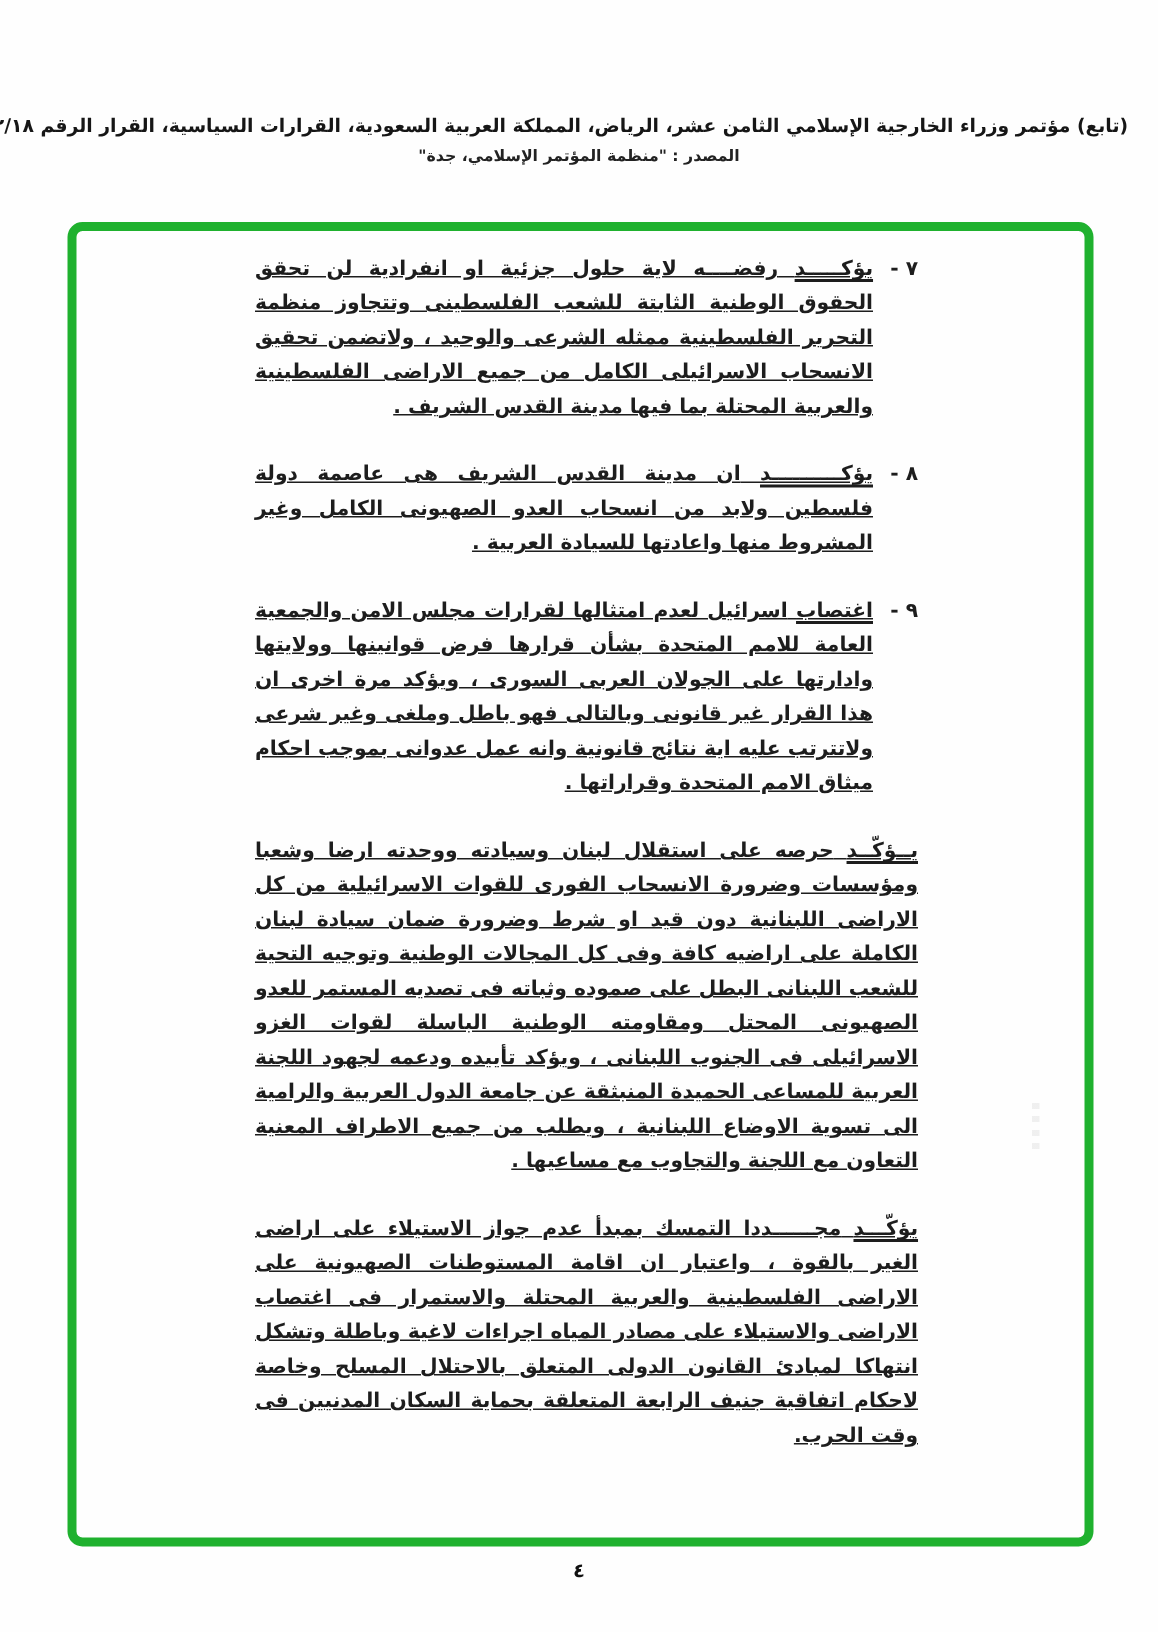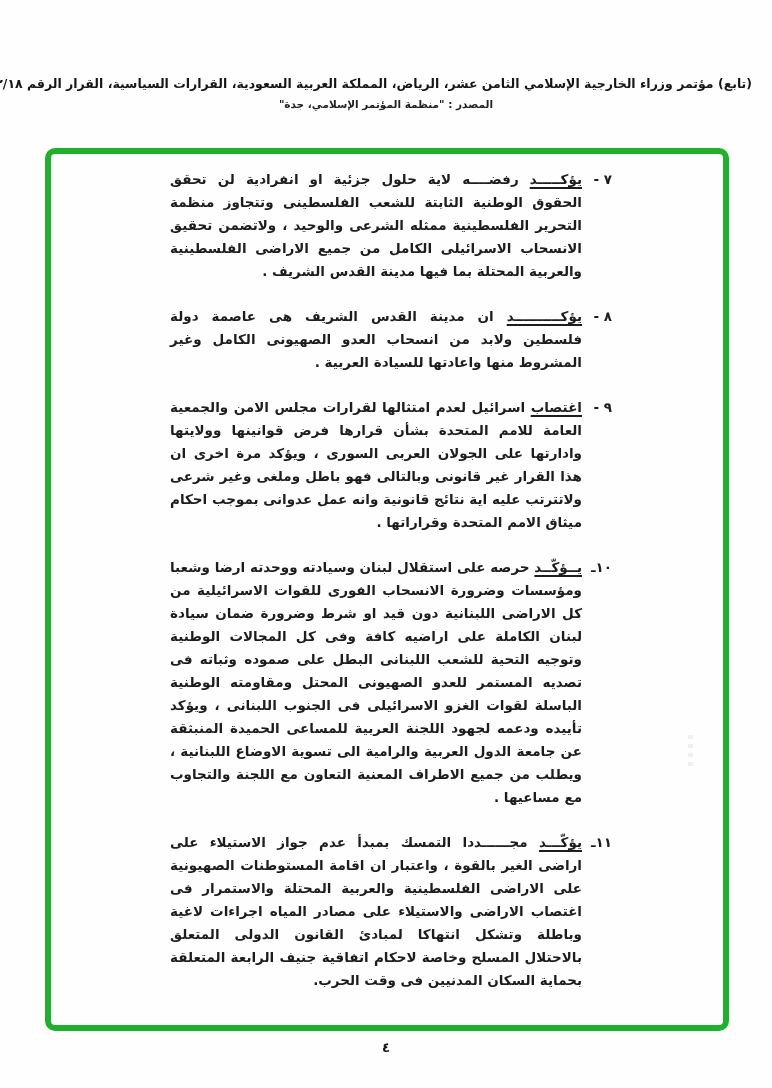--- a/index.html
+++ b/index.html
@@ -57,20 +57,21 @@
     margin-bottom: 22px;
   }
   .para-num {
     flex: 0 0 30px;
     white-space: nowrap;
     letter-spacing: 1px;
   }
   .para-text {
     flex: 1 1 auto;
     text-align: justify;
+    text-decoration: underline;
   }
   .lead-word {
     text-decoration: underline;
     text-underline-offset: 3px;
     text-decoration-thickness: 1.5px;
   }
   .page-number {
     position: absolute;
     top: 1040px; left: 0; right: 0;
     text-align: center;
@@ -109,26 +110,24 @@
         <span class="para-num">٨ -</span>
         <div class="para-text"><span class="lead-word">يؤكــــــــــد</span> <span>ان مدينة القدس الشريف هى عاصمة دولة فلسطين ولابد من انسحاب العدو الصهيونى الكامل وغير المشروط منها واعادتها للسيادة العربية .</span></div>
       </div>
 
       <div class="para">
         <span class="para-num">٩ -</span>
         <div class="para-text"><span class="lead-word">اغتصاب</span> <span>اسرائيل لعدم امتثالها لقرارات مجلس الامن والجمعية العامة للامم المتحدة بشأن قرارها فرض قوانينها وولايتها وادارتها على الجولان العربى السورى ، ويؤكد مرة اخرى ان هذا القرار غير قانونى وبالتالى فهو باطل وملغى وغير شرعى ولاتترتب عليه اية نتائج قانونية وانه عمل عدوانى بموجب احكام ميثاق الامم المتحدة وقراراتها .</span></div>
       </div>
 
       <div class="para">
-        <span class="para-num">١٠ـ</span>
         <div class="para-text"><span class="lead-word">يــؤكّــد</span> <span>حرصه على استقلال لبنان وسيادته ووحدته ارضا وشعبا ومؤسسات وضرورة الانسحاب الفورى للقوات الاسرائيلية من كل الاراضى اللبنانية دون قيد او شرط وضرورة ضمان سيادة لبنان الكاملة على اراضيه كافة وفى كل المجالات الوطنية وتوجيه التحية للشعب اللبنانى البطل على صموده وثباته فى تصديه المستمر للعدو الصهيونى المحتل ومقاومته الوطنية الباسلة لقوات الغزو الاسرائيلى فى الجنوب اللبنانى ، ويؤكد تأييده ودعمه لجهود اللجنة العربية للمساعى الحميدة المنبثقة عن جامعة الدول العربية والرامية الى تسوية الاوضاع اللبنانية ، ويطلب من جميع الاطراف المعنية التعاون مع اللجنة والتجاوب مع مساعيها .</span></div>
       </div>
 
       <div class="para">
-        <span class="para-num">١١ـ</span>
         <div class="para-text"><span class="lead-word">يؤكّـــد</span> <span>مجــــــددا التمسك بمبدأ عدم جواز الاستيلاء على اراضى الغير بالقوة ، واعتبار ان اقامة المستوطنات الصهيونية على الاراضى الفلسطينية والعربية المحتلة والاستمرار فى اغتصاب الاراضى والاستيلاء على مصادر المياه اجراءات لاغية وباطلة وتشكل انتهاكا لمبادئ القانون الدولى المتعلق بالاحتلال المسلح وخاصة لاحكام اتفاقية جنيف الرابعة المتعلقة بحماية السكان المدنيين فى وقت الحرب.</span></div>
       </div>
 
     </div>
   </div>
 
   <div class="scan-artifact"></div>
 
   <div class="page-number">٤</div>
 

